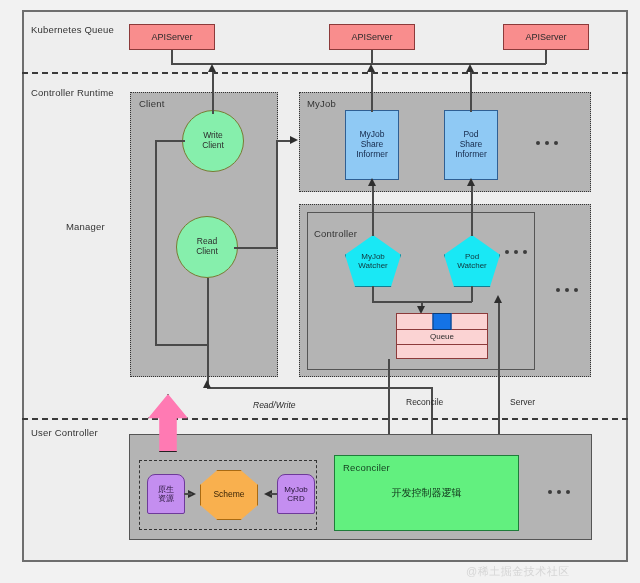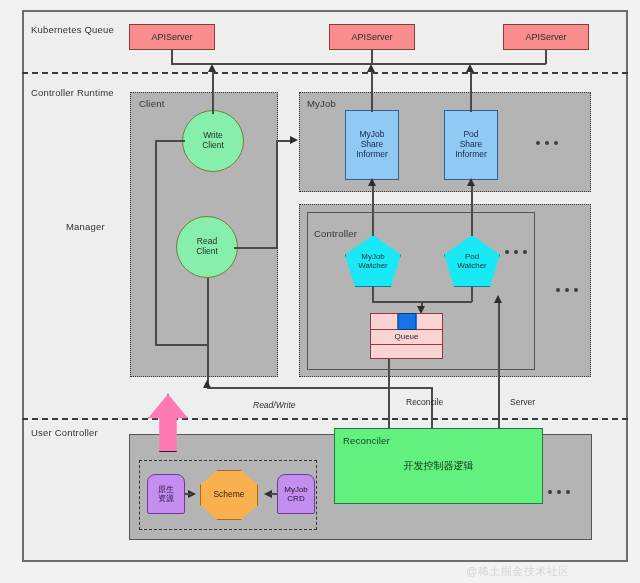--- a/index.html
+++ b/index.html
@@ -172,21 +172,21 @@
   <div class="abs arr-up" style="left:368px;top:178px;"></div>
   <div class="abs ln-v" style="left:471px;top:186px;height:50px;"></div>
   <div class="abs arr-up" style="left:467px;top:178px;"></div>
 
   <div class="abs ln-v" style="left:372px;top:286px;height:16px;"></div>
   <div class="abs ln-v" style="left:471px;top:286px;height:16px;"></div>
   <div class="abs ln-h" style="left:372px;top:301px;width:100px;"></div>
   <div class="abs ln-v" style="left:421px;top:301px;height:7px;"></div>
   <div class="abs arr-dn" style="left:417px;top:306px;"></div>
 
-  <div class="abs queue" style="left:370px;top:313px;width:73px;height:46px;">
+  <div class="abs queue" style="left:396px;top:313px;width:92px;height:46px;">
     <div class="queue-row">
       <span class="queue-chip"></span>
     </div>
     <div class="queue-row">Queue</div>
     <div class="queue-row"></div>
   </div>
 
   <div class="abs ln-v" style="left:388px;top:359px;height:140px;"></div>
   <div class="abs arr-dn" style="left:384px;top:492px;"></div>
   <div class="abs edge-label" style="left:406px;top:397px;">Reconcile</div>
@@ -209,21 +209,21 @@
   <div class="abs node octagon" style="left:200px;top:470px;width:58px;height:50px;">Scheme</div>
 
   <div class="abs arr-lt" style="left:264px;top:490px;"></div>
   <div class="abs ln-h" style="left:270px;top:493px;width:8px;"></div>
 
   <div class="abs node crdshape" style="left:277px;top:474px;width:38px;height:40px;flex-direction:column;">
     <span>MyJob</span>
     <span>CRD</span>
   </div>
 
-  <div class="abs reconciler" style="left:334px;top:428px;width:209px;height:76px;">
+  <div class="abs reconciler" style="left:334px;top:455px;width:185px;height:76px;">
     <div class="abs zone-label" style="left:8px;top:6px;color:#133d1f;">Reconciler</div>
     <div class="abs" style="left:0;top:0;width:100%;height:100%;display:flex;align-items:center;justify-content:center;
          font-size:10px;color:#10331a;">开发控制器逻辑</div>
   </div>
   <div class="abs dots" style="left:548px;top:490px;">
     <i></i>
       <i></i>
       <i></i>
   </div>
 

